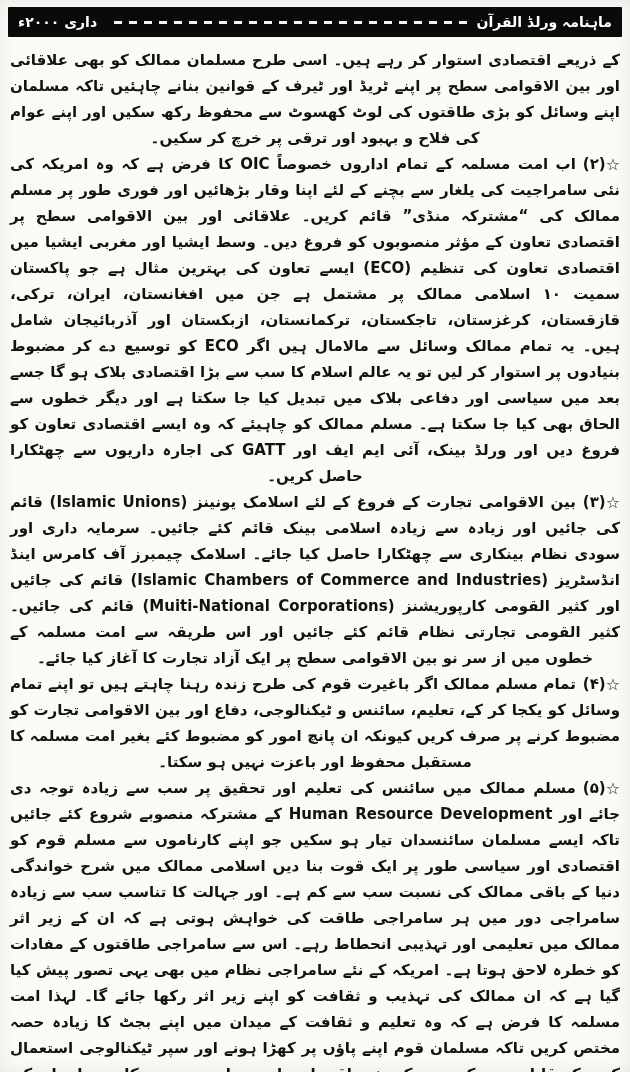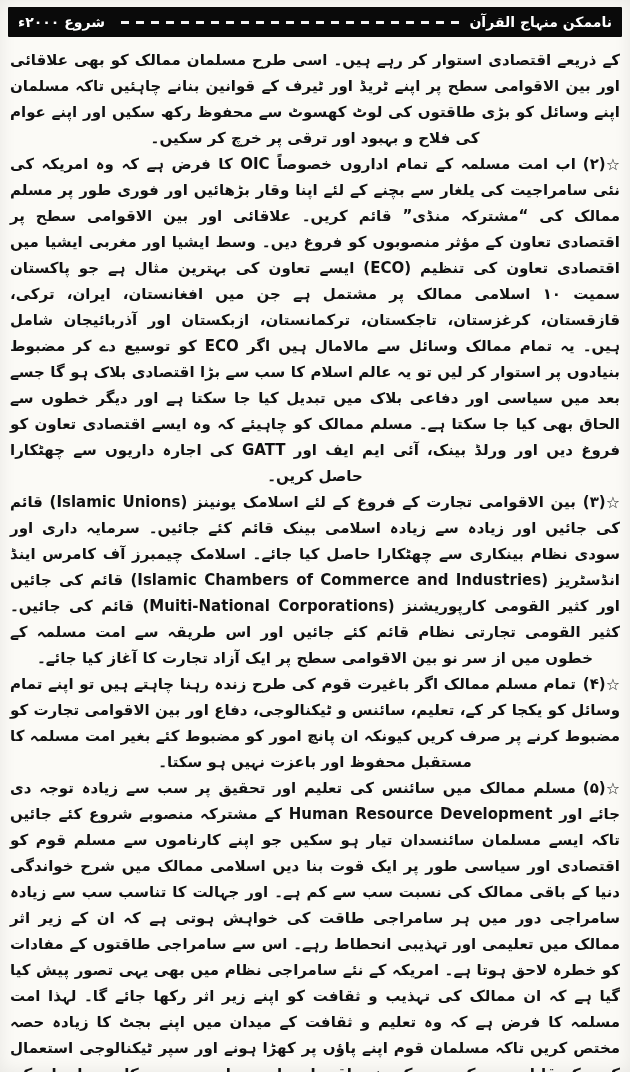--- a/index.html
+++ b/index.html
@@ -70,23 +70,23 @@
     margin-left: 7px;
   }
   .point-text { }
 </style>
 </head>
 <body>
 
 <div class="page">
 
   <header class="masthead">
-    <span class="mast-title">ناممکن منہاج القرآن</span>
+    <span class="mast-title">ماہنامہ ورلڈ القرآن</span>
     <span class="mast-rule"></span>
-    <span class="mast-date">شروع ۲۰۰۰ء</span>
+    <span class="mast-date">داری ۲۰۰۰ء</span>
   </header>
 
   <main class="body-text">
 
     <p class="para"><span class="point-text">کے ذریعے اقتصادی استوار کر رہے ہیں۔ اسی طرح مسلمان ممالک کو بھی علاقائی اور بین الاقوامی سطح پر اپنے ٹریڈ اور ٹیرف کے قوانین بنانے چاہئیں تاکہ مسلمان اپنے وسائل کو بڑی طاقتوں کی لوٹ کھسوٹ سے محفوظ رکھ سکیں اور اپنے عوام کی فلاح و بہبود اور ترقی پر خرچ کر سکیں۔</span></p>
 
     <p class="para"><span class="star">☆</span><span class="point-num">(۲)</span><span class="point-text">اب امت مسلمہ کے تمام اداروں خصوصاً OIC کا فرض ہے کہ وہ امریکہ کی نئی سامراجیت کی یلغار سے بچنے کے لئے اپنا وقار بڑھائیں اور فوری طور پر مسلم ممالک کی “مشترکہ منڈی” قائم کریں۔ علاقائی اور بین الاقوامی سطح پر اقتصادی تعاون کے مؤثر منصوبوں کو فروغ دیں۔ وسط ایشیا اور مغربی ایشیا میں اقتصادی تعاون کی تنظیم (ECO) ایسے تعاون کی بہترین مثال ہے جو پاکستان سمیت ۱۰ اسلامی ممالک پر مشتمل ہے جن میں افغانستان، ایران، ترکی، قازقستان، کرغزستان، تاجکستان، ترکمانستان، ازبکستان اور آذربائیجان شامل ہیں۔ یہ تمام ممالک وسائل سے مالامال ہیں اگر ECO کو توسیع دے کر مضبوط بنیادوں پر استوار کر لیں تو یہ عالم اسلام کا سب سے بڑا اقتصادی بلاک ہو گا جسے بعد میں سیاسی اور دفاعی بلاک میں تبدیل کیا جا سکتا ہے اور دیگر خطوں سے الحاق بھی کیا جا سکتا ہے۔ مسلم ممالک کو چاہیئے کہ وہ ایسے اقتصادی تعاون کو فروغ دیں اور ورلڈ بینک، آئی ایم ایف اور GATT کی اجارہ داریوں سے چھٹکارا حاصل کریں۔</span></p>
 
     <p class="para"><span class="star">☆</span><span class="point-num">(۳)</span><span class="point-text">بین الاقوامی تجارت کے فروغ کے لئے اسلامک یونینز (Islamic Unions) قائم کی جائیں اور زیادہ سے زیادہ اسلامی بینک قائم کئے جائیں۔ سرمایہ داری اور سودی نظام بینکاری سے چھٹکارا حاصل کیا جائے۔ اسلامک چیمبرز آف کامرس اینڈ انڈسٹریز (Islamic Chambers of Commerce and Industries) قائم کی جائیں اور کثیر القومی کارپوریشنز (Muiti-National Corporations) قائم کی جائیں۔ کثیر القومی تجارتی نظام قائم کئے جائیں اور اس طریقہ سے امت مسلمہ کے خطوں میں از سر نو بین الاقوامی سطح پر ایک آزاد تجارت کا آغاز کیا جائے۔</span></p>
 

